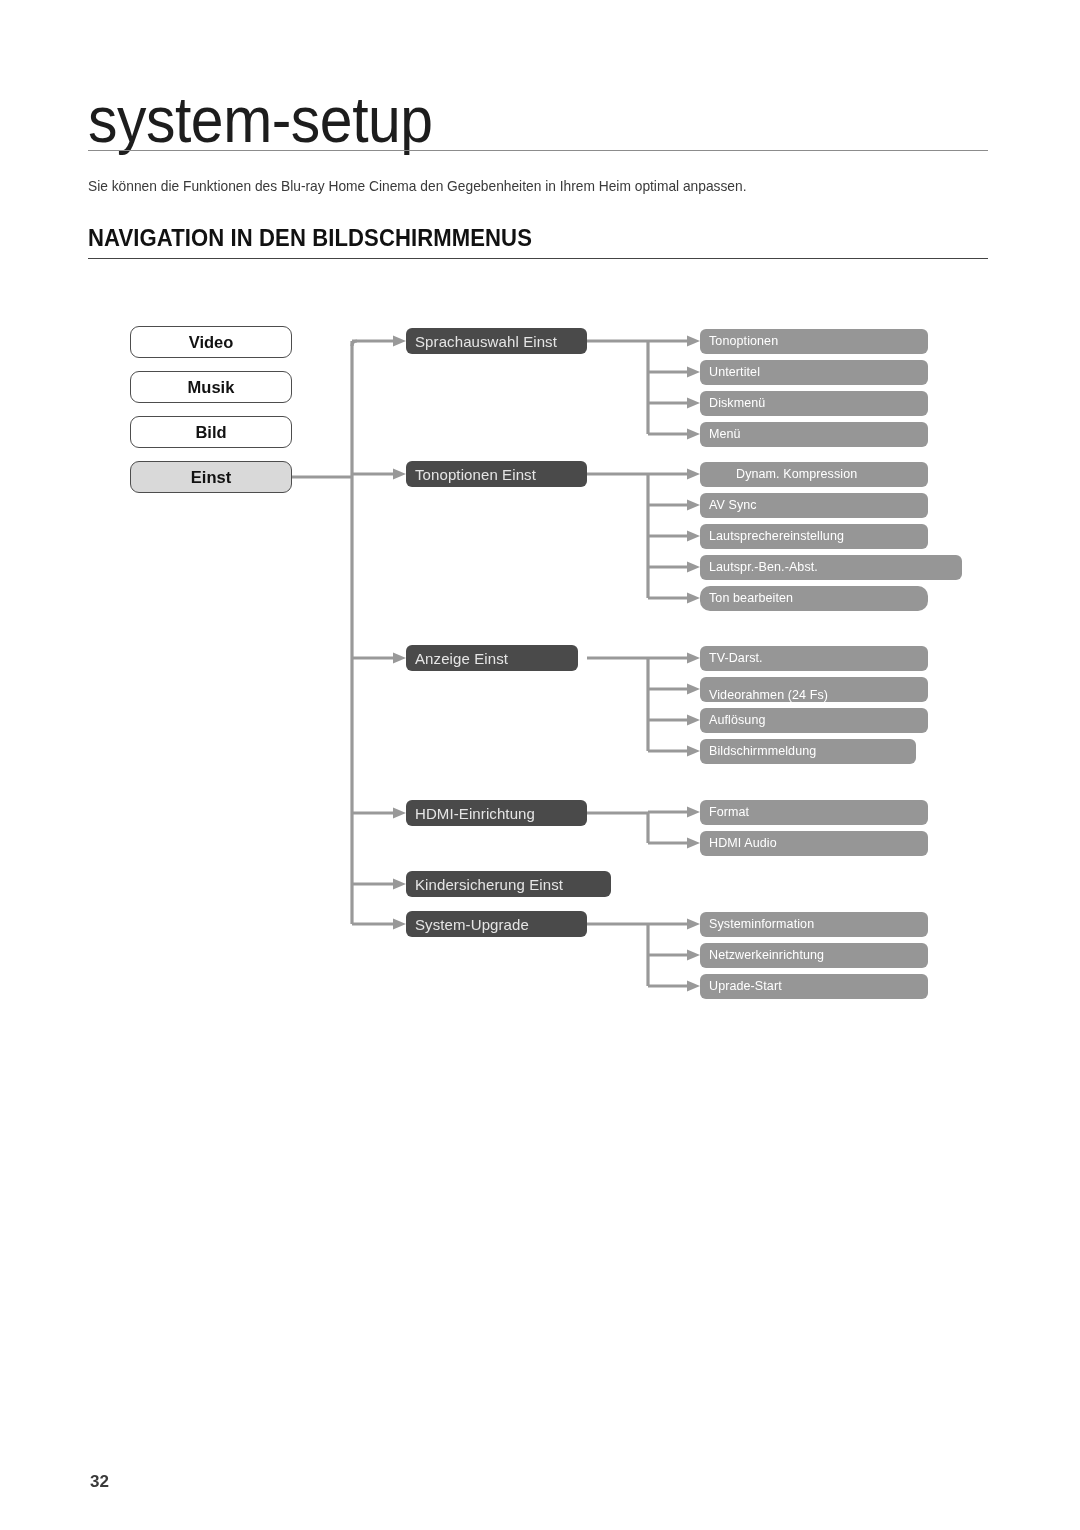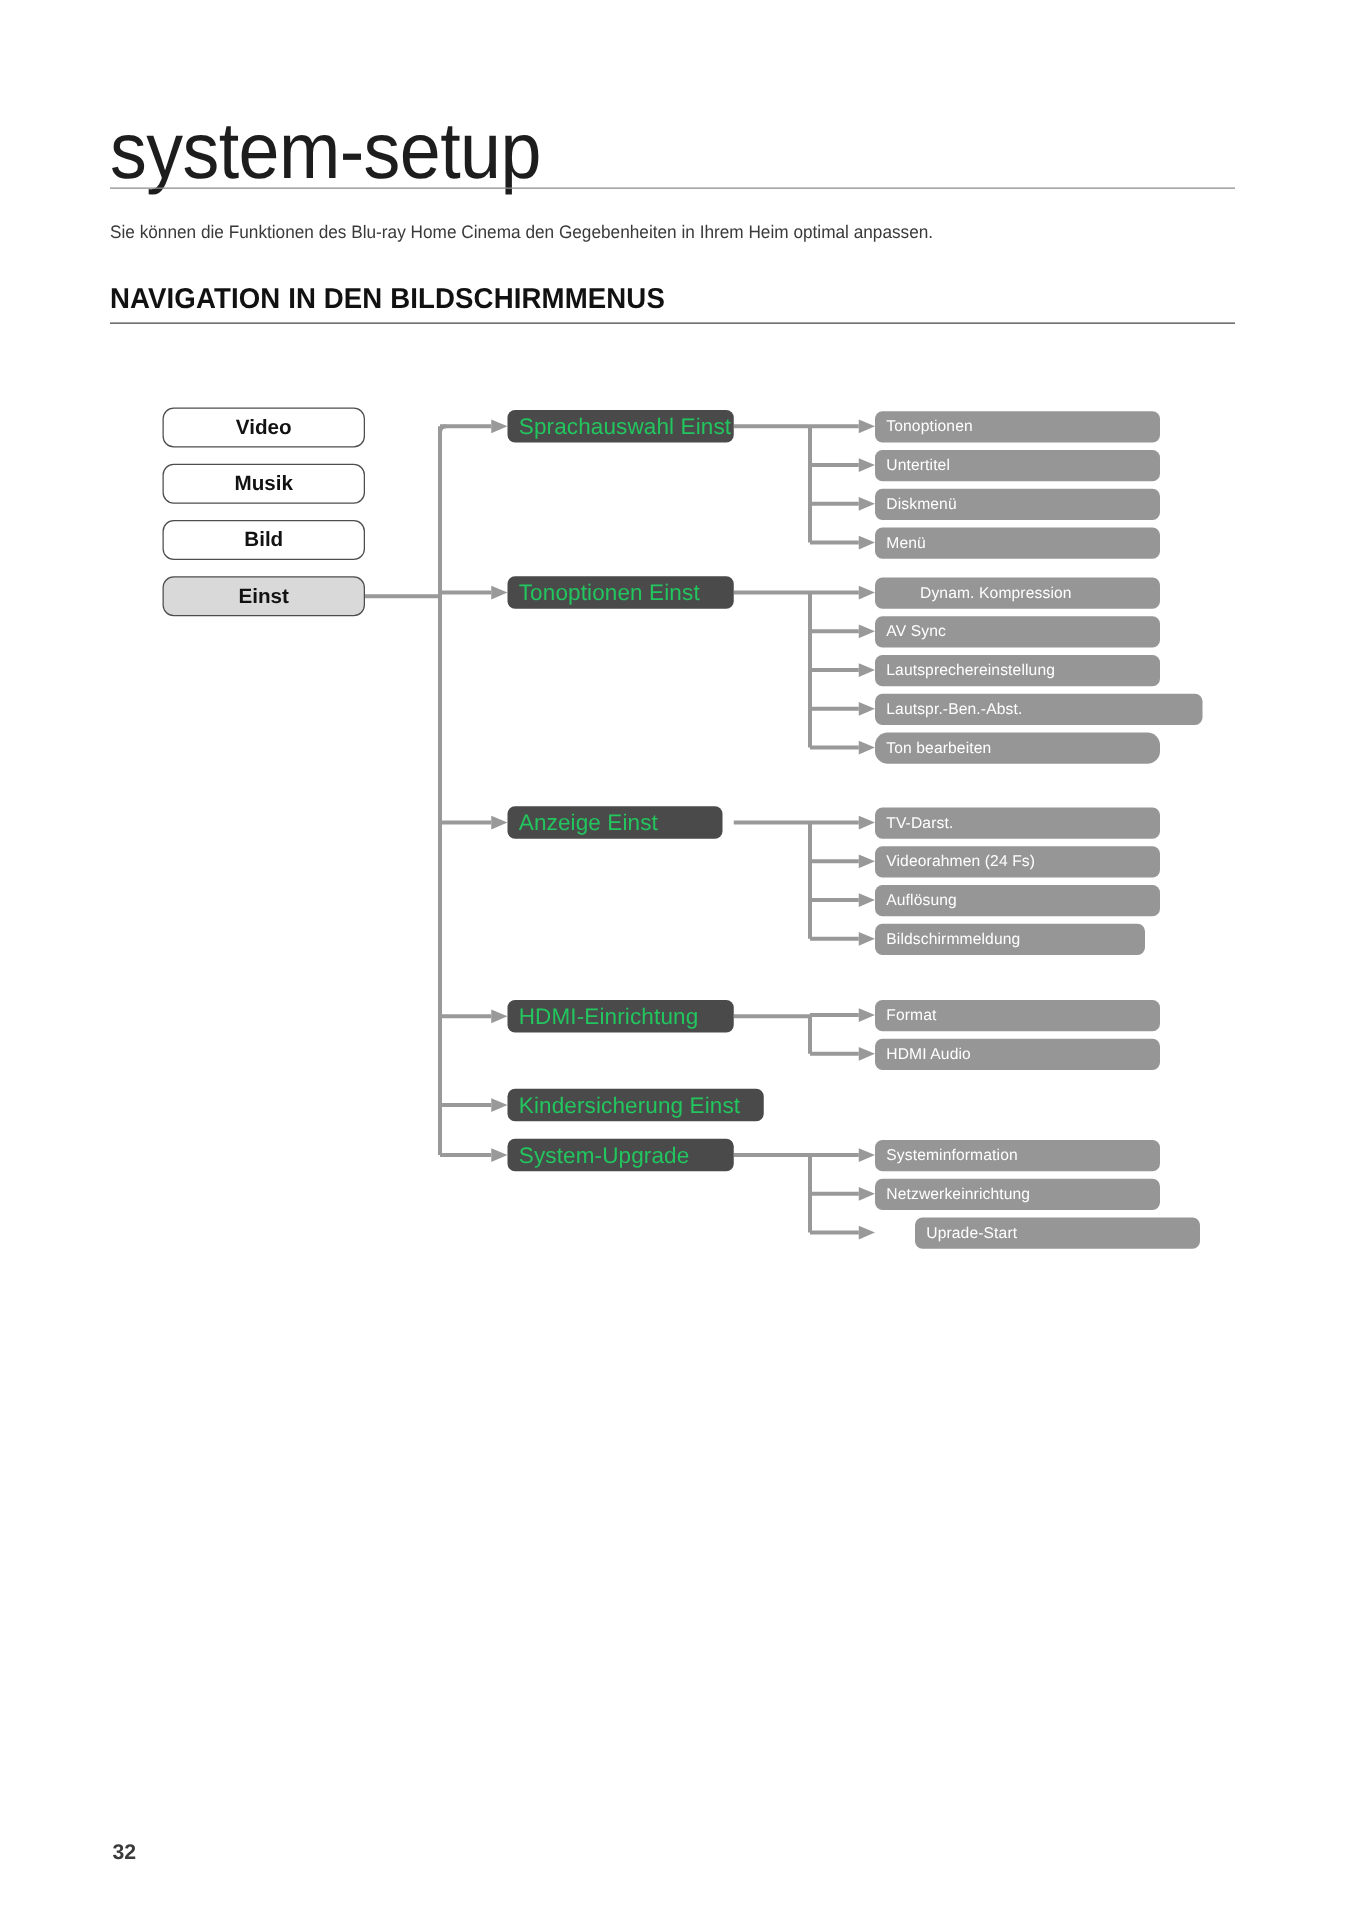--- a/index.html
+++ b/index.html
@@ -114,22 +114,22 @@
   .node-root.selected {
     background: #d9d9d9;
   }
 
   
   .node-mid {
     height: 26px;
     width: 181px;
     border-radius: 6px;
     background: #4a4a4a;
-    color: #22c55e;
-    font-size: 18px;
+    color: #e5e5e5;
+    font-size: 15px;
     padding-left: 9px;
     letter-spacing: 0.1px;
   }
 
   
   .node-leaf {
     height: 25px;
     width: 228px;
     border-radius: 6px;
     background: #969696;
@@ -269,21 +269,21 @@
         </div>
         <div class="node node-leaf" style="left: 700px; top: 585.5px; width: 228px; height: 25px; border-radius: 10px;">
           <span>Ton bearbeiten</span>
         </div>
         <div class="node node-mid" style="left: 406px; top: 645px; width: 172px; height: 26px;">
           <span>Anzeige Einst</span>
         </div>
         <div class="node node-leaf" style="left: 700px; top: 645.5px; width: 228px; height: 25px;">
           <span>TV-Darst.</span>
         </div>
-        <div class="node node-leaf" style="left: 700px; top: 676.5px; width: 228px; height: 25px;">
+        <div class="node node-leaf" style="left: 700px; top: 676.5px; width: 228px; height: 25px; align-items: flex-end;">
           <span>Videorahmen (24 Fs)</span>
         </div>
         <div class="node node-leaf" style="left: 700px; top: 707.5px; width: 228px; height: 25px;">
           <span>Auflösung</span>
         </div>
         <div class="node node-leaf" style="left: 700px; top: 738.5px; width: 216px; height: 25px;">
           <span>Bildschirmmeldung</span>
         </div>
         <div class="node node-mid" style="left: 406px; top: 800px; width: 181px; height: 26px;">
           <span>HDMI-Einrichtung</span>
@@ -299,21 +299,21 @@
         </div>
         <div class="node node-mid" style="left: 406px; top: 911px; width: 181px; height: 26px;">
           <span>System-Upgrade</span>
         </div>
         <div class="node node-leaf" style="left: 700px; top: 911.5px; width: 228px; height: 25px;">
           <span>Systeminformation</span>
         </div>
         <div class="node node-leaf" style="left: 700px; top: 942.5px; width: 228px; height: 25px;">
           <span>Netzwerkeinrichtung</span>
         </div>
-        <div class="node node-leaf" style="left: 700px; top: 973.5px; width: 228px; height: 25px; margin-left: 32px;">
+        <div class="node node-leaf" style="left: 700px; top: 973.5px; width: 228px; height: 25px;">
           <span>Uprade-Start</span>
         </div>
       </div>
   </div>
 
   <div id="page-number">32</div>
 
 </div>
 
 </body></html>

